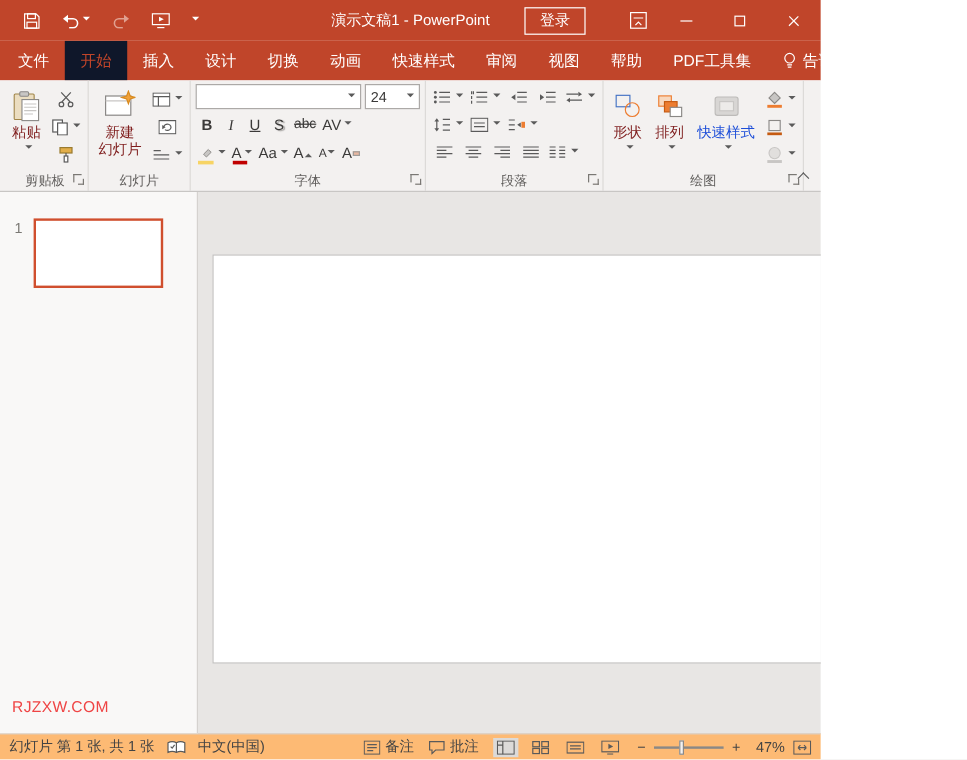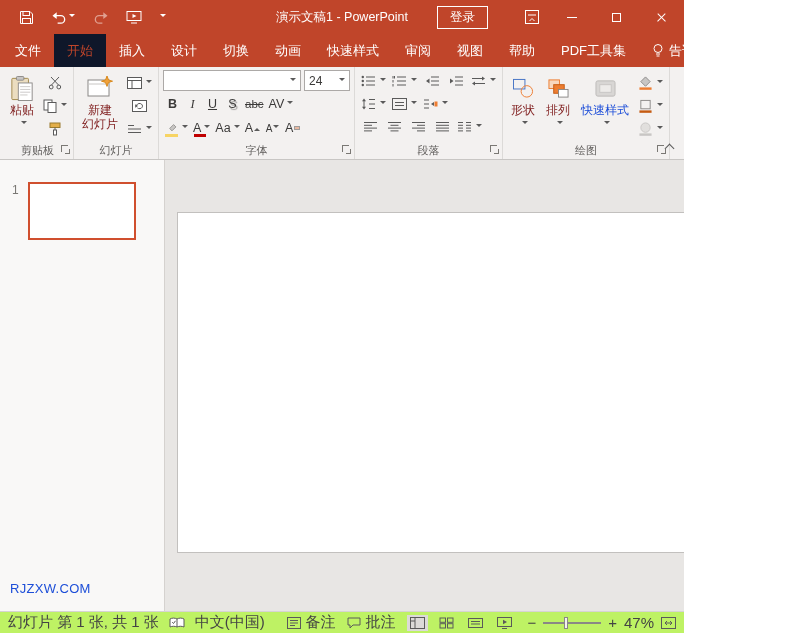--- a/index.html
+++ b/index.html
@@ -74,26 +74,26 @@
   
   .paragrid { display:flex; flex-direction:column; gap:1px; width:100%; }
   .prow { display:flex; align-items:center; height:22px; gap:2px; }
 
   
   .body { display:flex; height:451px; background:#E8E6E4; }
   .thumbpanel { position:relative; width:165px; background:#F9F8F7; border-right:1px solid #D5D2CF; }
   .thumbrow { display:flex; align-items:flex-start; gap:9px; padding:22px 0 0 12px; }
   .thumbnum { font-size:12px; color:#7A7874; padding-top:1px; }
   .thumb { width:108px; height:58px; background:#fff; border:2px solid #D04F2E; }
-  .watermark { position:absolute; left:10px; bottom:15px; font-size:13px; color:#1d4ed8; letter-spacing:.3px; }
+  .watermark { position:absolute; left:10px; bottom:15px; font-size:13px; color:#ef4444; letter-spacing:.3px; }
   .canvas { position:relative; flex:1; }
   .slide { position:absolute; left:12px; top:52px; width:602px; height:341px; background:#fff; border:1px solid #C2C0BE; }
 
   
-  .statusbar { height:22px; background:#bef264; border-top:1px solid #D6D4D2; display:flex; align-items:center; font-size:15px; color:#444; padding:0 8px; gap:10px; }
+  .statusbar { height:22px; background:#fdba74; border-top:1px solid #D6D4D2; display:flex; align-items:center; font-size:12px; color:#444; padding:0 8px; gap:10px; }
   .sb-right { margin-left:auto; display:flex; align-items:center; gap:12px; }
   .sb-item { display:flex; align-items:center; gap:4px; }
   .viewbtns { display:flex; align-items:center; gap:8px; }
   .viewbtn { padding:2px 3px; }
   .viewbtn.active { background:#DCDAD8; }
   .zoomwrap { display:flex; align-items:center; gap:7px; }
   .ztrack { position:relative; width:58px; height:2px; background:#8A8886; }
   .zthumb { position:absolute; left:36%; top:-5px; width:4px; height:12px; background:#F3F2F1; border:1px solid #8A8886; }
   .zpct { min-width:30px; text-align:right; }
 </style>

